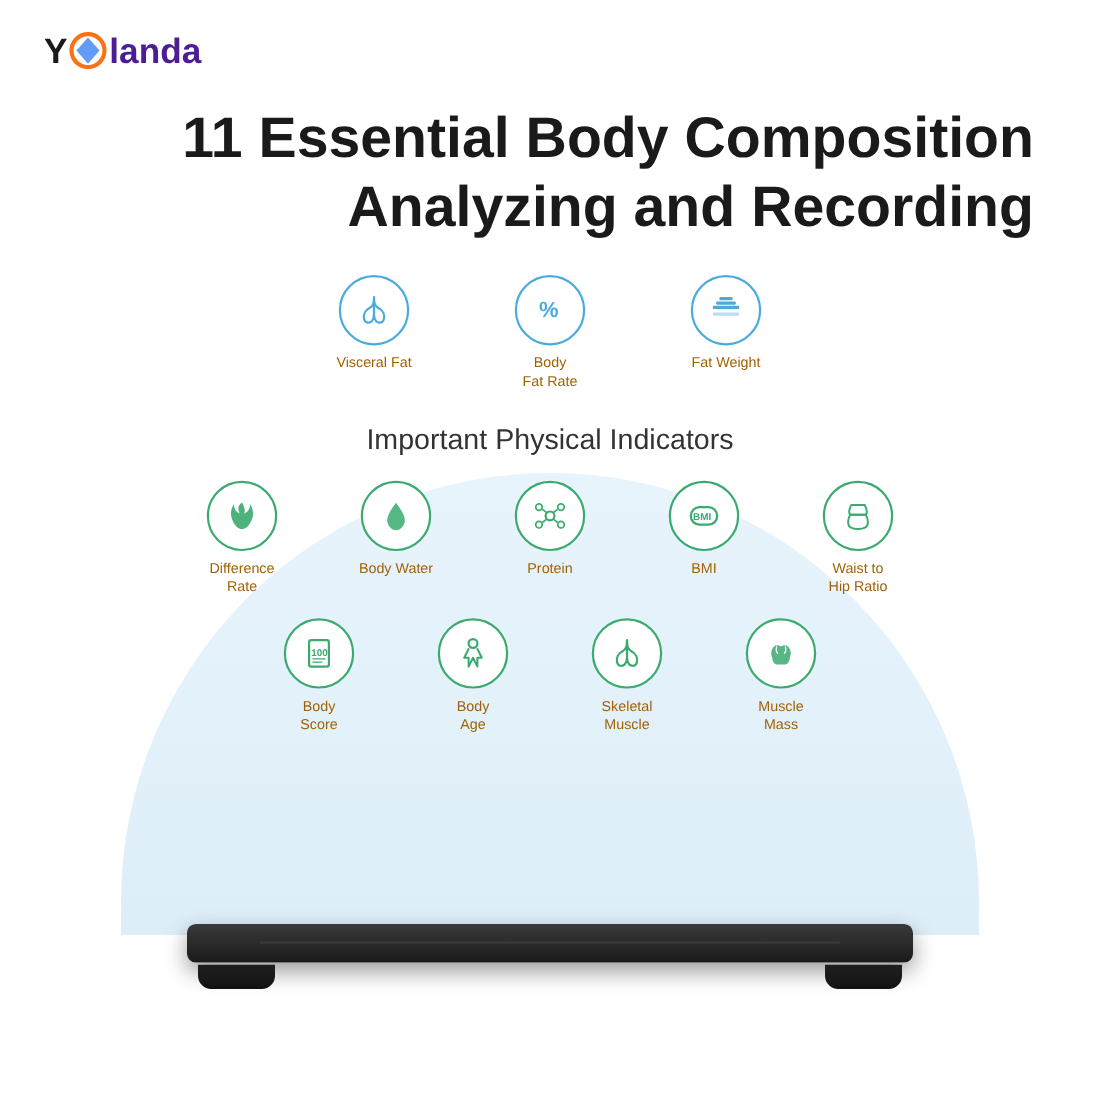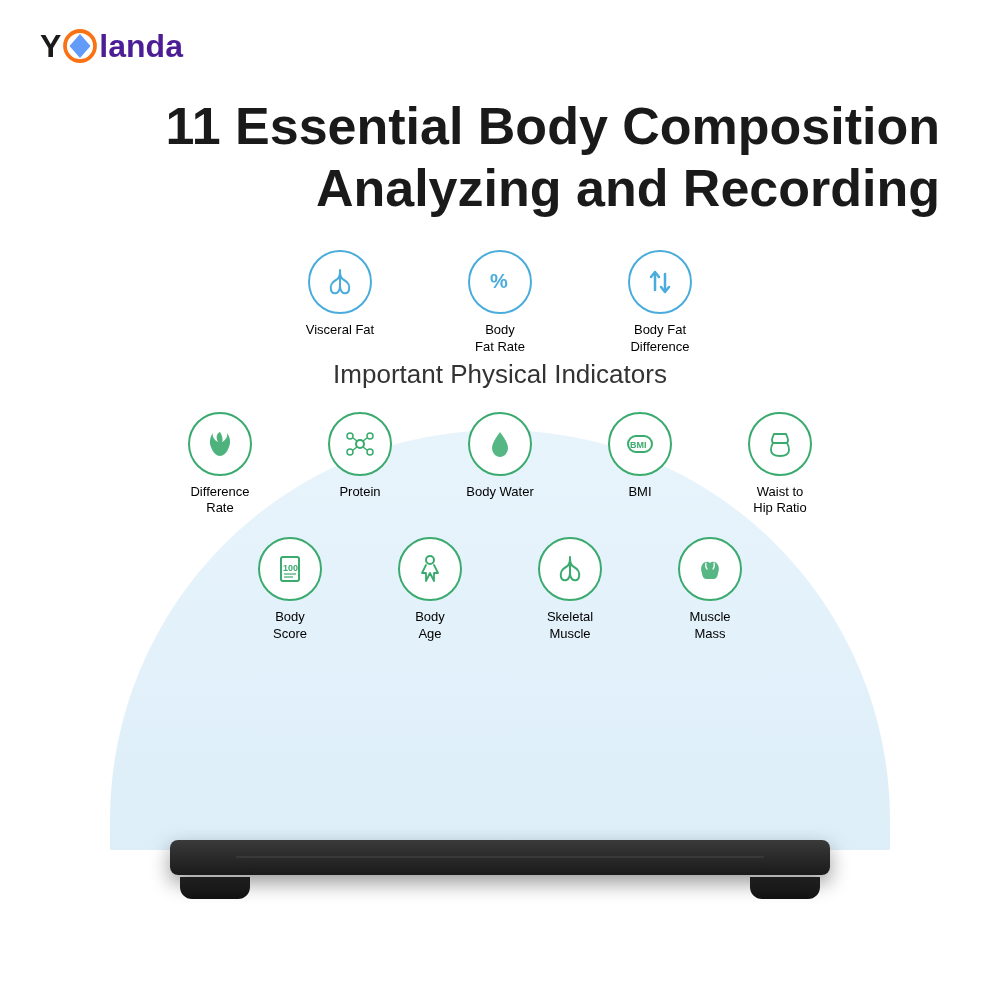--- a/index.html
+++ b/index.html
@@ -64,21 +64,21 @@
       padding-top: 20px;
       position: relative;
       z-index: 2;
     }
 
     .section-label {
       text-align: center;
       font-size: 26px;
       font-weight: 400;
       color: #333;
-      margin: 3px 0 16px 0;
+      margin: 28px 0 16px 0;
       position: relative;
       z-index: 2;
     }
 
     .middle-row, .bottom-row {
       display: flex;
       justify-content: center;
       gap: 40px;
       position: relative;
       z-index: 2;
@@ -103,21 +103,21 @@
       justify-content: center;
       background: white;
     }
 
     .icon-circle.blue {
       border-color: #4aacdc;
     }
 
     .icon-label {
       font-size: 13px;
-      color: #000000;
+      color: #a16207;
       text-align: center;
       line-height: 1.3;
       font-weight: 400;
     }
 
     .scale-device {
       position: absolute;
       bottom: 0;
       left: 50%;
       transform: translateX(-50%);
@@ -205,50 +205,58 @@
     <div class="icon-item">
       <div class="icon-circle blue">
         <svg viewBox="0 0 36 36" fill="none">
           <text x="8" y="24" font-size="20" fill="#4aacdc" font-weight="bold">%</text>
         </svg>
       </div>
       <span class="icon-label" style="white-space:pre-line;">Body
 Fat Rate</span>
     </div>
 
-
     <div class="icon-item">
       <div class="icon-circle blue">
         <svg viewBox="0 0 36 36" fill="none">
-          <path d="M13 10 L13 26" stroke="#4aacdc" stroke-width="2.5" stroke-linecap="round"></path>
-          <path d="M13 8 L9 13 M13 8 L17 13" stroke="#4aacdc" stroke-width="2.5" stroke-linecap="round" stroke-linejoin="round"></path>
-          <path d="M23 10 L23 26" stroke="#4aacdc" stroke-width="2.5" stroke-linecap="round"></path>
-          <path d="M23 28 L19 23 M23 28 L27 23" stroke="#4aacdc" stroke-width="2.5" stroke-linecap="round" stroke-linejoin="round"></path>
-        </svg>
-      </div>
-      <span class="icon-label" style="white-space:pre-line;">Body Fat
-Difference</span>
-    </div>
+          <rect x="6" y="14" width="24" height="3" rx="1" fill="#4aacdc"></rect>
+          <rect x="9" y="10" width="18" height="3" rx="1" fill="#4aacdc"></rect>
+          <rect x="12" y="6" width="12" height="3" rx="1" fill="#4aacdc"></rect>
+          <rect x="6" y="20" width="24" height="3" rx="1" fill="#4aacdc" opacity="0.4"></rect>
+        </svg>
+      </div>
+      <span class="icon-label">Fat Weight</span>
+    </div>
+
   </div>
 
   <div class="semicircle-bg"></div>
 
   <div class="section-label">Important Physical Indicators</div>
 
   <div class="middle-row">
 
 
     <div class="icon-item">
       <div class="icon-circle">
         <svg viewBox="0 0 36 36" fill="none">
           <path d="M18 6 C18 6 22 12 20 16 C24 14 26 10 25 7 C28 11 29 16 27 21 C25 27 21 30 18 30 C15 30 11 27 9 21 C7 16 8 11 11 7 C10 10 12 14 16 16 C14 12 14 8 18 6Z" fill="#3aaa6e" opacity="0.9"></path>
         </svg>
       </div>
       <span class="icon-label" style="white-space:pre-line;">Difference
 Rate</span>
+    </div>
+
+    <div class="icon-item">
+      <div class="icon-circle">
+        <svg viewBox="0 0 36 36" fill="none">
+          <path d="M18 6 C18 6 10 16 10 22 C10 27 14 31 18 31 C22 31 26 27 26 22 C26 16 18 6 18 6Z" fill="#3aaa6e" opacity="0.85"></path>
+        </svg>
+      </div>
+      <span class="icon-label">Body Water</span>
     </div>
 
     <div class="icon-item">
       <div class="icon-circle">
         <svg viewBox="0 0 36 36" fill="none">
           <circle cx="18" cy="18" r="4" stroke="#3aaa6e" stroke-width="2"></circle>
           <circle cx="8" cy="10" r="3" stroke="#3aaa6e" stroke-width="1.5"></circle>
           <circle cx="28" cy="10" r="3" stroke="#3aaa6e" stroke-width="1.5"></circle>
           <circle cx="8" cy="26" r="3" stroke="#3aaa6e" stroke-width="1.5"></circle>
           <circle cx="28" cy="26" r="3" stroke="#3aaa6e" stroke-width="1.5"></circle>
@@ -257,29 +265,20 @@
           <line x1="11" y1="24" x2="15" y2="21" stroke="#3aaa6e" stroke-width="1.5"></line>
           <line x1="25" y1="24" x2="21" y2="21" stroke="#3aaa6e" stroke-width="1.5"></line>
         </svg>
       </div>
       <span class="icon-label">Protein</span>
     </div>
 
     <div class="icon-item">
       <div class="icon-circle">
         <svg viewBox="0 0 36 36" fill="none">
-          <path d="M18 6 C18 6 10 16 10 22 C10 27 14 31 18 31 C22 31 26 27 26 22 C26 16 18 6 18 6Z" fill="#3aaa6e" opacity="0.85"></path>
-        </svg>
-      </div>
-      <span class="icon-label">Body Water</span>
-    </div>
-
-    <div class="icon-item">
-      <div class="icon-circle">
-        <svg viewBox="0 0 36 36" fill="none">
           <rect x="6" y="10" width="24" height="16" rx="8" stroke="#3aaa6e" stroke-width="2"></rect>
           <text x="8" y="22" font-size="9" fill="#3aaa6e" font-weight="bold">BMI</text>
         </svg>
       </div>
       <span class="icon-label">BMI</span>
     </div>
 
     <div class="icon-item">
       <div class="icon-circle">
         <svg viewBox="0 0 36 36" fill="none">

